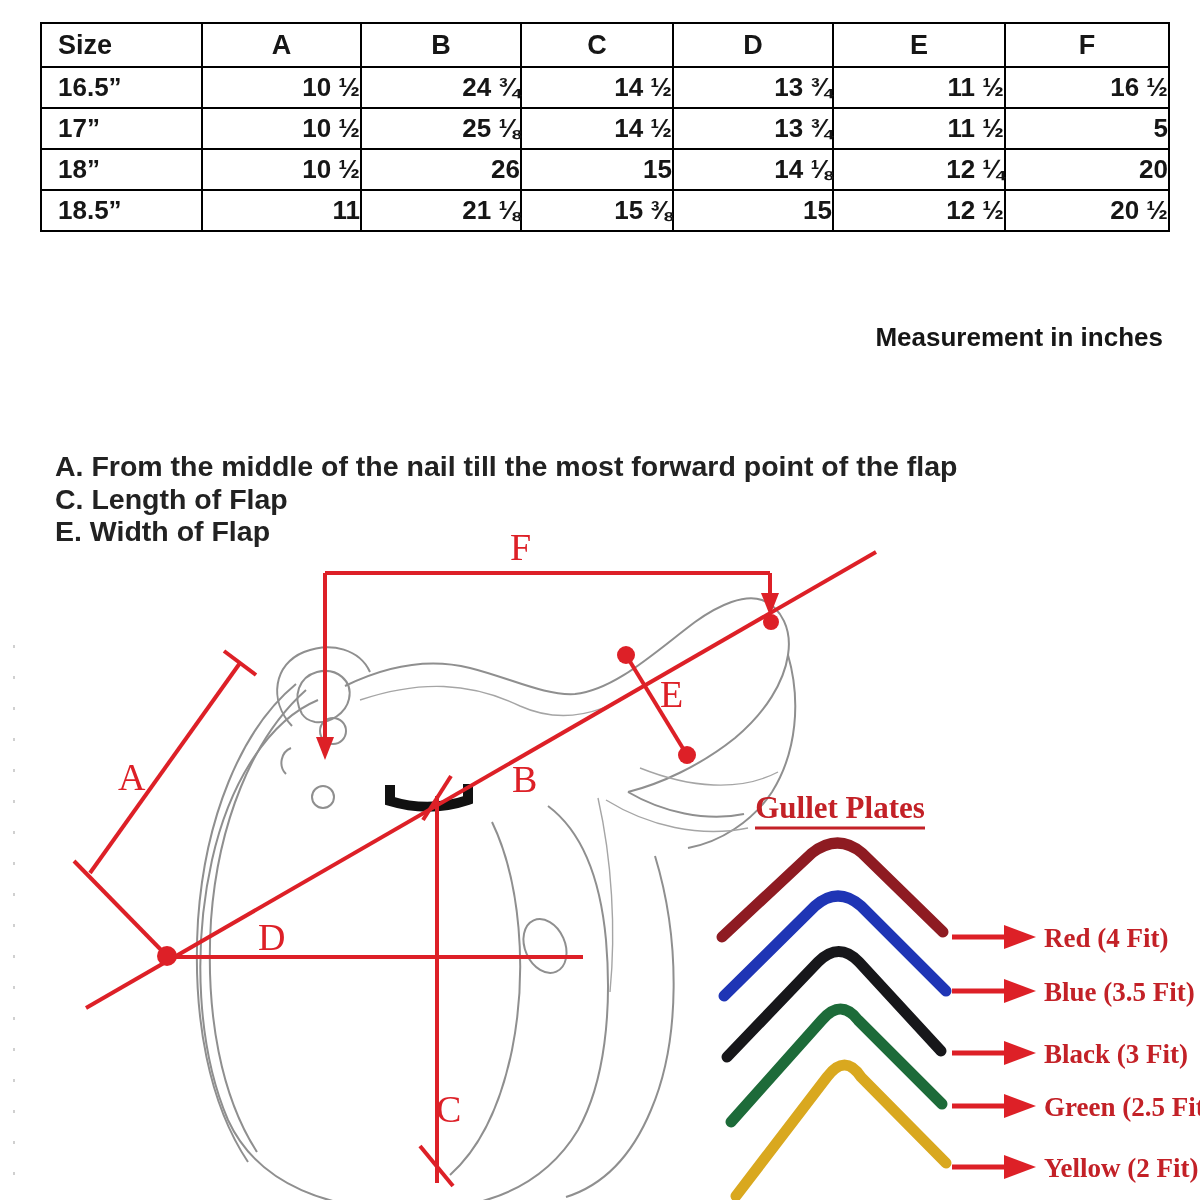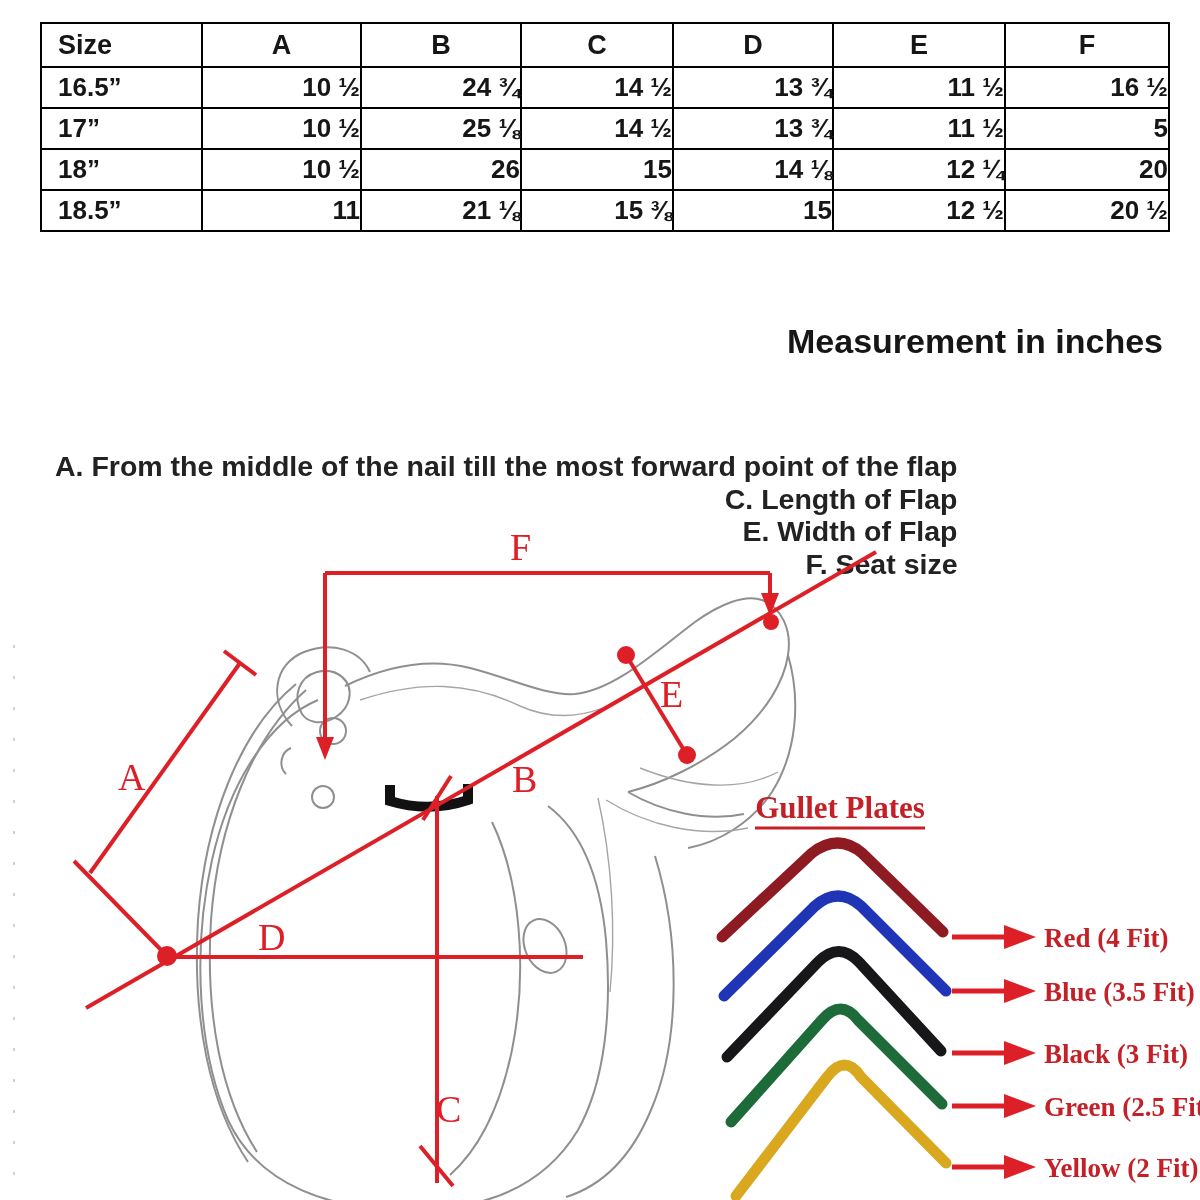--- a/index.html
+++ b/index.html
@@ -9,25 +9,25 @@
   
   #size-table{position:absolute;left:40px;top:22px;border-collapse:collapse;table-layout:fixed;}
   #size-table td,#size-table th{border:2px solid #000;padding:0;vertical-align:middle;
       font-weight:bold;font-size:26px;color:#161616;background:#fff;}
   #size-table th{height:42px;text-align:center;font-size:27px;}
   #size-table td{height:39px;text-align:right;}
   #size-table th.size-col,#size-table td.size-col{text-align:left;padding-left:16px;}
   .frac{font-size:26px;}
 
   .meas-note{position:absolute;left:40px;top:322px;width:1123px;text-align:right;
-      font-weight:bold;font-size:34px;color:#161616;}
+      font-weight:bold;font-size:26px;color:#161616;}
 
   
   .legend{position:absolute;left:55px;top:450px;font-weight:bold;font-size:28.5px;
-      line-height:32.5px;color:#222;white-space:nowrap;text-align:right;}
+      line-height:32.5px;color:#222;white-space:nowrap;}
 
   
   #diagram-svg{position:absolute;left:0;top:0;}
   .gray-art{stroke:#8f8f8f;stroke-width:2;fill:none;}
   .gray-art-thin{stroke:#a5a5a5;stroke-width:1.4;fill:none;}
   .serif-red{font-family:"Liberation Serif", serif;}
 </style>
 </head>
 <body>
 
@@ -91,21 +91,20 @@
     </tr>
   </tbody>
     </table>
 
   <div class="meas-note">Measurement in inches</div>
 
   <div class="legend">
     <div>A. From the middle of the nail till the most forward point of the flap</div>
     <div>C. Length of Flap</div>
     <div>E. Width of Flap</div>
-    <div>F. Seat size</div>
   </div>
 
   <svg id="diagram-svg" width="1200" height="1200" viewBox="0 0 1200 1200">
 
     <line x1="14" y1="645" x2="14" y2="1200" stroke="#d0d0d0" stroke-width="2" stroke-dasharray="3 28"></line>
 
     <g>
 
       <path class="gray-art" d="M 345 686 C 390 664 430 658 470 668 C 510 678 545 696 575 694
                                 C 615 690 655 652 695 622 C 720 604 745 594 762 600

